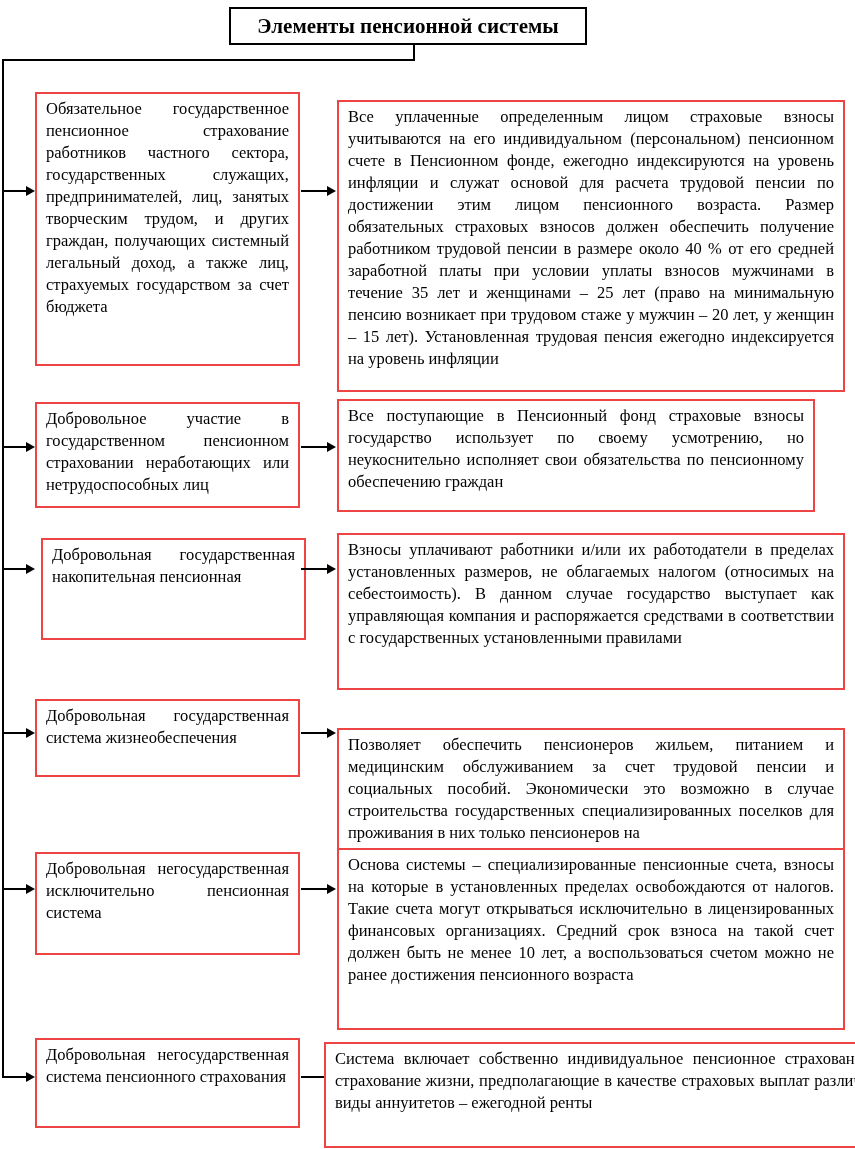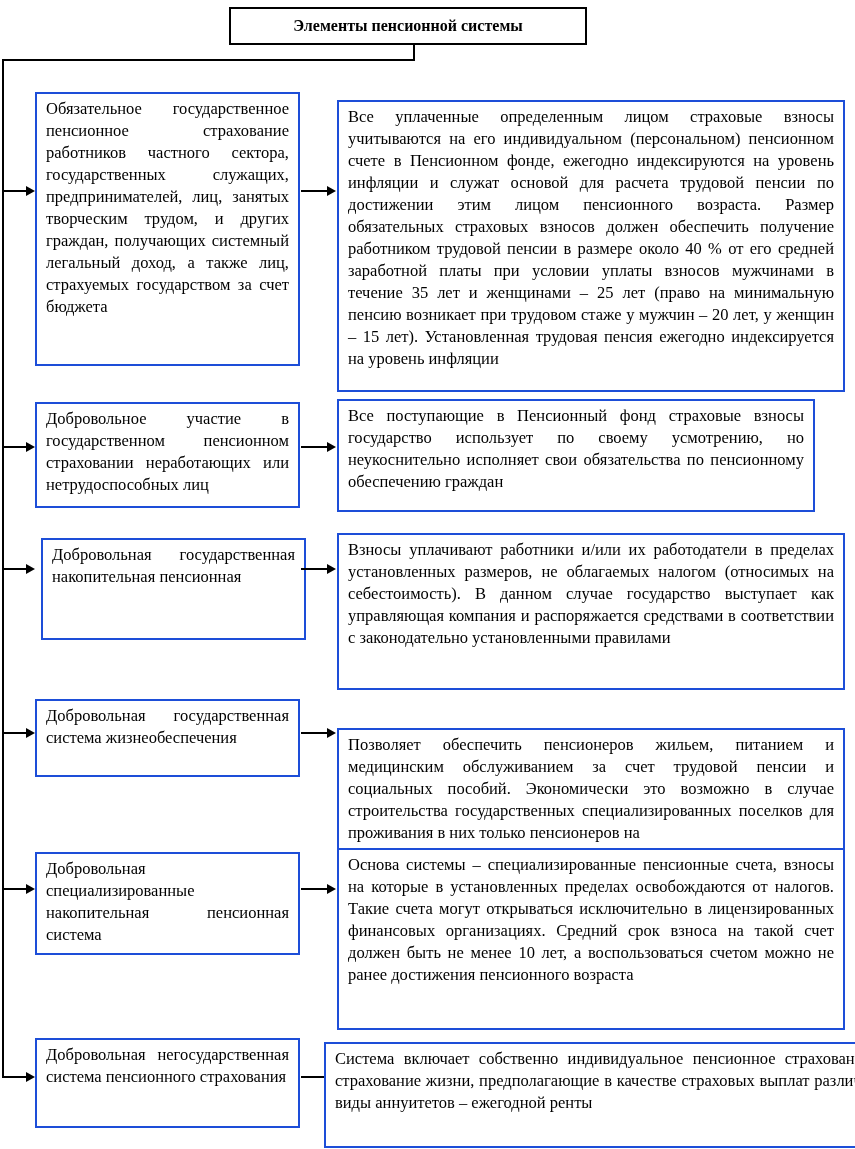--- a/index.html
+++ b/index.html
@@ -7,35 +7,35 @@
     position:relative;
     width:855px;height:1149px;
     background:#fff;
     font-family:"Liberation Serif","DejaVu Serif",serif;
     color:#000;
     overflow:hidden;
   }
   .box{
     position:absolute;
     box-sizing:border-box;
-    border:2px solid #1d4ed8;
+    border:2px solid #ef4444;
     background:#fff;
     padding:4px 9px;
     font-size:16.5px;
     line-height:22px;
     text-align:justify;
     overflow:hidden;
   }
   #title-box{
     position:absolute;
     left:229px;top:7px;width:358px;height:38px;
     box-sizing:border-box;
     border:2px solid #000;
     display:flex;align-items:center;justify-content:center;
-    font-weight:bold;font-size:16px;
+    font-weight:bold;font-size:21px;
     text-align:center;
   }
   .line{
     position:absolute;
     height:2px;background:#000;
   }
   .vline{
     position:absolute;
     width:2px;background:#000;
   }
@@ -88,42 +88,42 @@
 
   <div>
     <div class="line" style="left:4px;top:568px;width:22px"></div>
     <div class="arrowhead" style="left:26px;top:564px"></div>
     <div class="box" style="left:41px;top:538px;width:265px;height:102px">
       <span>Добровольная государственная накопительная пенсионная</span>
     </div>
     <div class="line" style="left:301px;top:568px;width:26px"></div>
     <div class="arrowhead" style="left:327px;top:564px"></div>
     <div class="box" style="left:337px;top:533px;width:508px;height:157px">
-      <span>Взносы уплачивают работники и/или их работодатели в пределах установленных размеров, не облагаемых налогом (относимых на себестоимость). В данном случае государство выступает как управляющая компания и распоряжается средствами в соответствии с законодательно установленными правилами</span>
+      <span>Взносы уплачивают работники и/или их работодатели в пределах установленных размеров, не облагаемых налогом (относимых на себестоимость). В данном случае государство выступает как управляющая компания и распоряжается средствами в соответствии с государственных установленными правилами</span>
     </div>
   </div>
 
   <div>
     <div class="line" style="left:4px;top:732px;width:22px"></div>
     <div class="arrowhead" style="left:26px;top:728px"></div>
     <div class="box" style="left:35px;top:699px;width:265px;height:78px">
       <span>Добровольная государственная система жизнеобеспечения</span>
     </div>
     <div class="line" style="left:301px;top:732px;width:26px"></div>
     <div class="arrowhead" style="left:327px;top:728px"></div>
     <div class="box" style="left:337px;top:728px;width:508px;height:148px">
       <span>Позволяет обеспечить пенсионеров жильем, питанием и медицинским обслуживанием за счет трудовой пенсии и социальных пособий. Экономически это возможно в случае строительства государственных специализированных поселков для проживания в них только пенсионеров на</span>
     </div>
   </div>
 
   <div>
     <div class="line" style="left:4px;top:888px;width:22px"></div>
     <div class="arrowhead" style="left:26px;top:884px"></div>
     <div class="box" style="left:35px;top:852px;width:265px;height:103px">
-      <span>Добровольная специализированные накопительная пенсионная система</span>
+      <span>Добровольная негосударственная исключительно пенсионная система</span>
     </div>
     <div class="line" style="left:301px;top:888px;width:26px"></div>
     <div class="arrowhead" style="left:327px;top:884px"></div>
     <div class="box" style="left:337px;top:848px;width:508px;height:182px">
       <span>Основа системы – специализированные пенсионные счета, взносы на которые в установленных пределах освобождаются от налогов. Такие счета могут открываться исключительно в лицензированных финансовых организациях. Средний срок взноса на такой счет должен быть не менее 10 лет, а воспользоваться счетом можно не ранее достижения пенсионного возраста</span>
     </div>
   </div>
 
   <div>
     <div class="line" style="left:4px;top:1076px;width:22px"></div>

